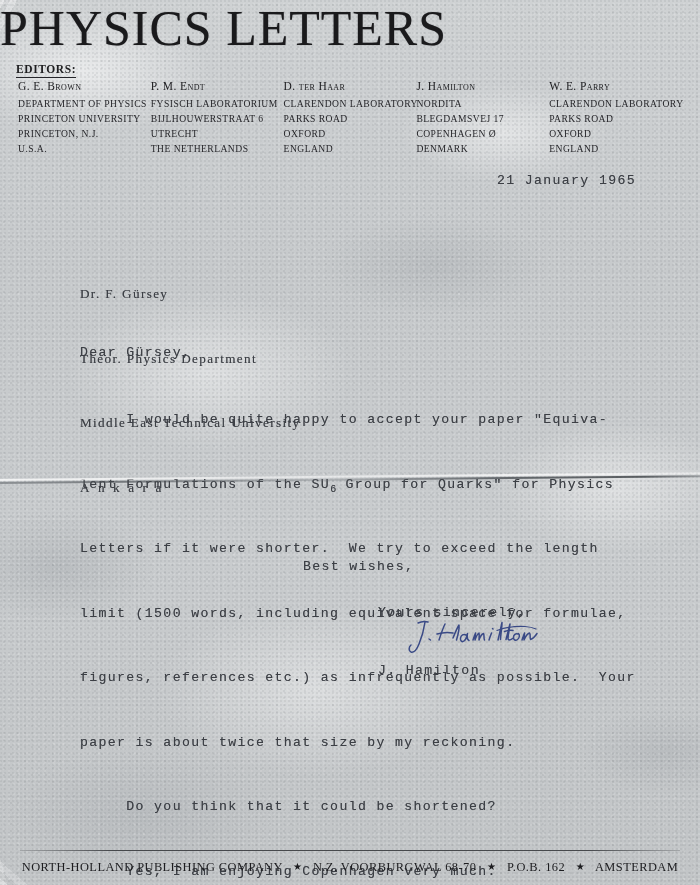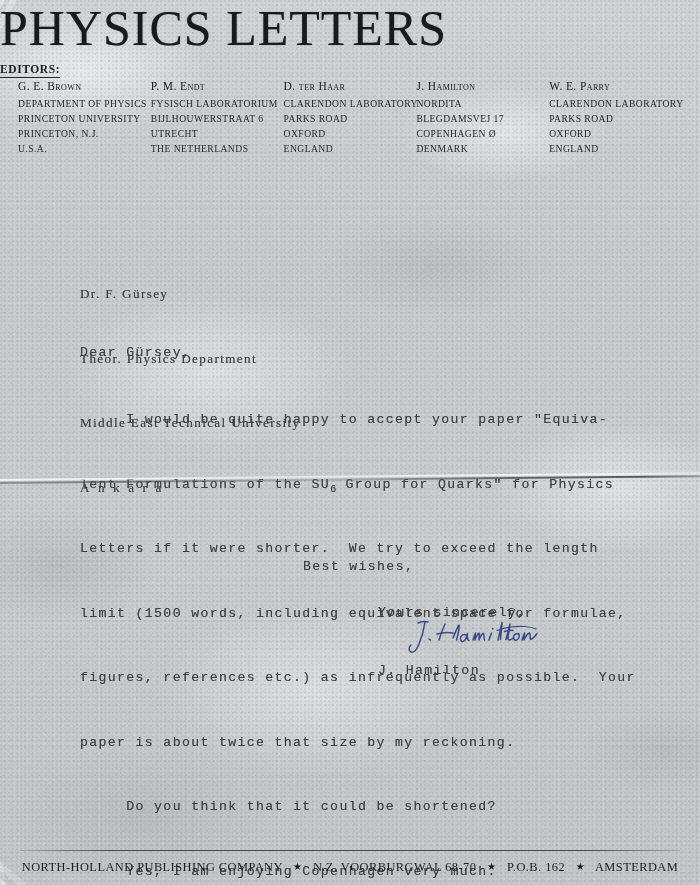--- a/index.html
+++ b/index.html
@@ -120,20 +120,21 @@
   }
   #editors-heading {
     display: inline-block;
     font-family: "Liberation Serif", serif;
     font-size: 11.5px;
     font-weight: 700;
     letter-spacing: .6px;
     color: #1e1e20;
     padding-bottom: 2px;
     border-bottom: 1.8px solid #25252a;
+    margin-left: 16px;
   }
 
   
   #editors-row {
     position: absolute;
     left: 18px;
     top: 80px;
     width: 664px;
     display: flex;
     justify-content: flex-start;
@@ -313,20 +314,21 @@
     <div class="editor-col">
       <div class="editor-name">W. E. Parry</div>
       <div class="editor-line">CLARENDON LABORATORY</div>
       <div class="editor-line">PARKS ROAD</div>
       <div class="editor-line">OXFORD</div>
       <div class="editor-line">ENGLAND</div>
     </div>
 
   </div>
 
+  <div class="tw" id="date-line">21 January 1965</div>
 
   <div id="recipient-address" class="tw">
     <div>Dr. F. Gürsey</div>
     <div>Theor. Physics Department</div>
     <div>Middle East Technical University</div>
     <div id="addr-city">Ankara</div>
   </div>
 
   <div class="tw" id="salutation">Dear Gürsey,</div>
 

